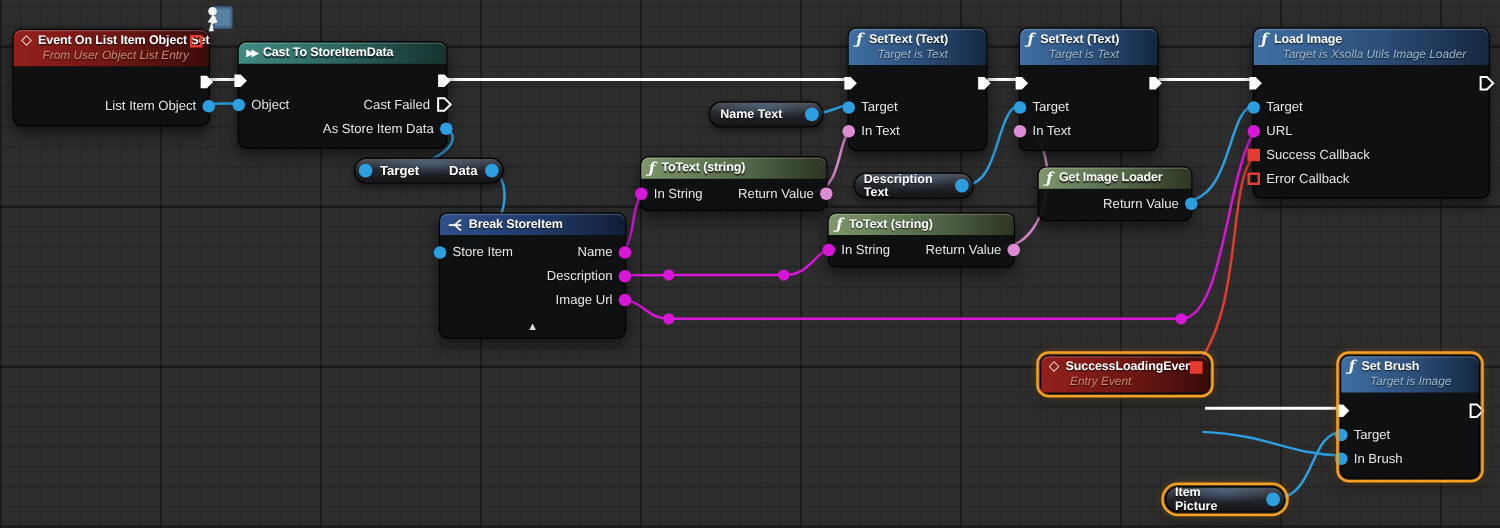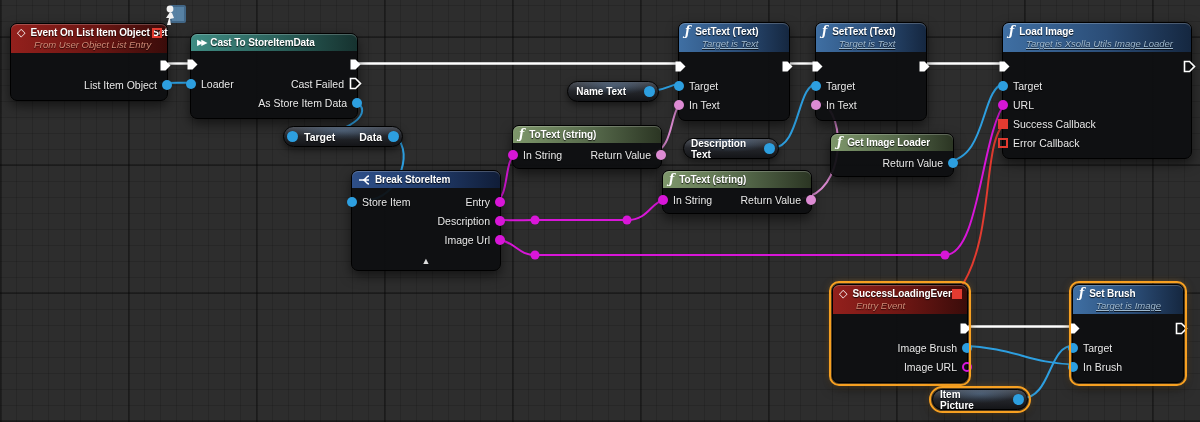--- a/index.html
+++ b/index.html
@@ -35,21 +35,21 @@
   .title-row { display:flex; align-items:center; gap:5px; }
   .node-title {
     font-size:10px; font-weight:bold; color:#fff; letter-spacing:-0.1px;
     text-shadow:0 1px 1px rgba(0,0,0,0.8); white-space:nowrap;
   }
   .node-subtitle {
     font-size:9.5px; font-style:italic; margin-left:17px; margin-top:-1px;
     white-space:nowrap; text-shadow:0 1px 1px rgba(0,0,0,0.7);
   }
   .sub-red  { color:#cf8a76; }
-  .sub-blue { color:#9fb9cf;text-decoration:underline; }
+  .sub-blue { color:#9fb9cf; }
   .glyph { font-size:11px; color:#fff; line-height:11px; }
   .glyph.fn { font-family:"DejaVu Serif", serif; font-style:italic; font-weight:bold; font-size:12px; }
   .glyph.cast { font-size:8px; letter-spacing:-2px; }
   .rows { padding:4px 0 6px; }
   .rows.tall { padding-top:5px; }
   .rows.tight { padding:2px 0 4px; }
   .prow { display:flex; justify-content:space-between; align-items:center; height:19px; }
   .cell { display:flex; align-items:center; gap:5px; font-size:10.5px; white-space:nowrap; }
   .cell.in  { margin-left:-5px; padding-left:0; }
   .cell.out { margin-right:-5px; margin-left:auto; }
@@ -179,21 +179,21 @@
         </span>
         <span class="cell out">
           <svg class="execpin" width="13" height="13" viewBox="0 0 13 13">
               <path d="M1.5,1.5 h5 l5,5 -5,5 h-5 z" fill="#fff"></path>
             </svg>
         </span>
       </div>
       <div class="prow">
         <span class="cell in">
           <span class="dot blue"></span>
-          <span class="plabel">Loader</span>
+          <span class="plabel">Object</span>
         </span>
         <span class="cell out">
           <span class="plabel">Cast Failed</span>
           <svg class="execpin" width="13" height="13" viewBox="0 0 13 13">
               <path d="M1.5,1.5 h5 l5,5 -5,5 h-5 z" fill="none" stroke="#fff" stroke-width="1.6"></path>
             </svg>
         </span>
       </div>
       <div class="prow">
         <span class="cell in"></span>
@@ -415,21 +415,21 @@
         <span class="node-title">Break StoreItem</span>
       </div>
     </div>
     <div class="rows">
       <div class="prow">
         <span class="cell in">
           <span class="dot blue"></span>
           <span class="plabel">Store Item</span>
         </span>
         <span class="cell out">
-          <span class="plabel">Entry</span>
+          <span class="plabel">Name</span>
           <span class="dot magenta"></span>
         </span>
       </div>
       <div class="prow">
         <span class="cell in"></span>
         <span class="cell out">
           <span class="plabel">Description</span>
           <span class="dot magenta"></span>
         </span>
       </div>
@@ -446,44 +446,20 @@
 
   <div class="node selected" style="left:832px; top:284px; width:136px;">
     <div class="node-header hdr-red">
       <div class="title-row">
         <span class="glyph">◇</span>
         <span class="node-title">SuccessLoadingEvent</span>
       </div>
       <div class="node-subtitle sub-red">Entry Event</div>
     </div>
     <div class="sq red hdr-delegate"></div>
-    <div class="rows tall">
-      <div class="prow">
-        <span class="cell in"></span>
-        <span class="cell out">
-          <svg class="execpin" width="13" height="13" viewBox="0 0 13 13">
-              <path d="M1.5,1.5 h5 l5,5 -5,5 h-5 z" fill="#fff"></path>
-            </svg>
-        </span>
-      </div>
-      <div class="prow">
-        <span class="cell in"></span>
-        <span class="cell out">
-          <span class="plabel">Image Brush</span>
-          <span class="dot blue"></span>
-        </span>
-      </div>
-      <div class="prow">
-        <span class="cell in"></span>
-        <span class="cell out">
-          <span class="plabel">Image URL</span>
-          <span class="dot hollow-magenta"></span>
-        </span>
-      </div>
-    </div>
   </div>
 
   <div class="node selected" style="left:1072px; top:284px; width:112px;">
     <div class="node-header hdr-blue">
       <div class="title-row">
         <span class="glyph fn">ƒ</span>
         <span class="node-title">Set Brush</span>
       </div>
       <div class="node-subtitle sub-blue">Target is Image</div>
     </div>

